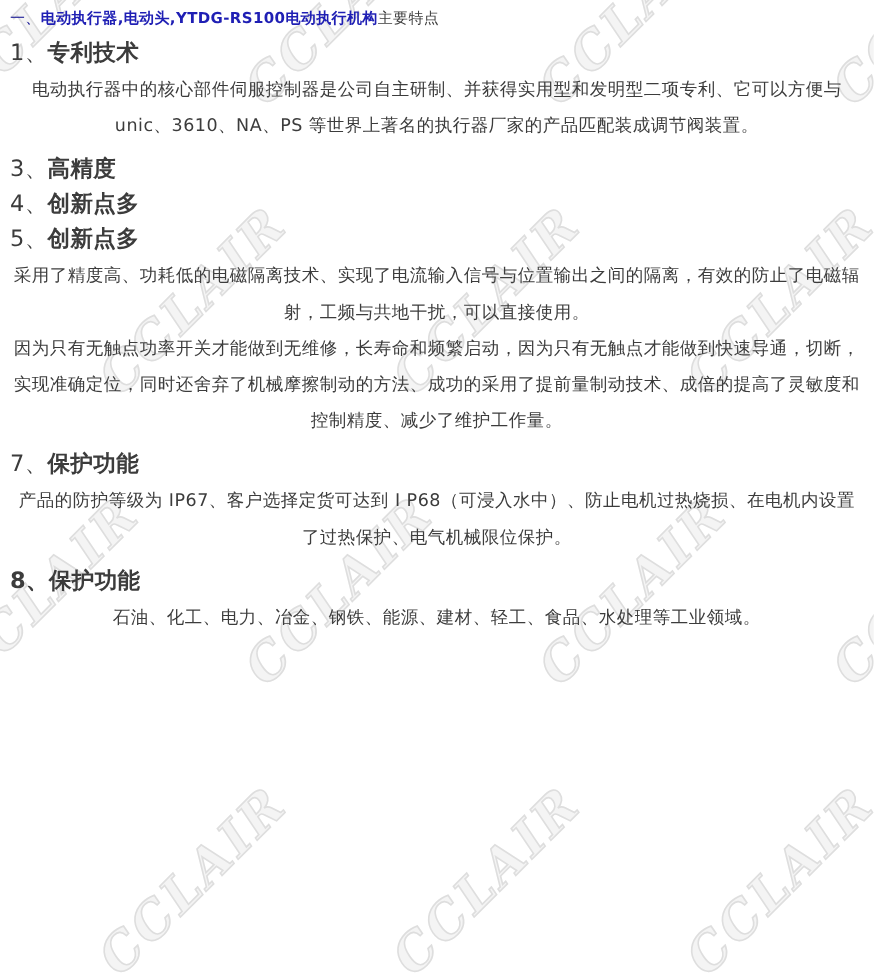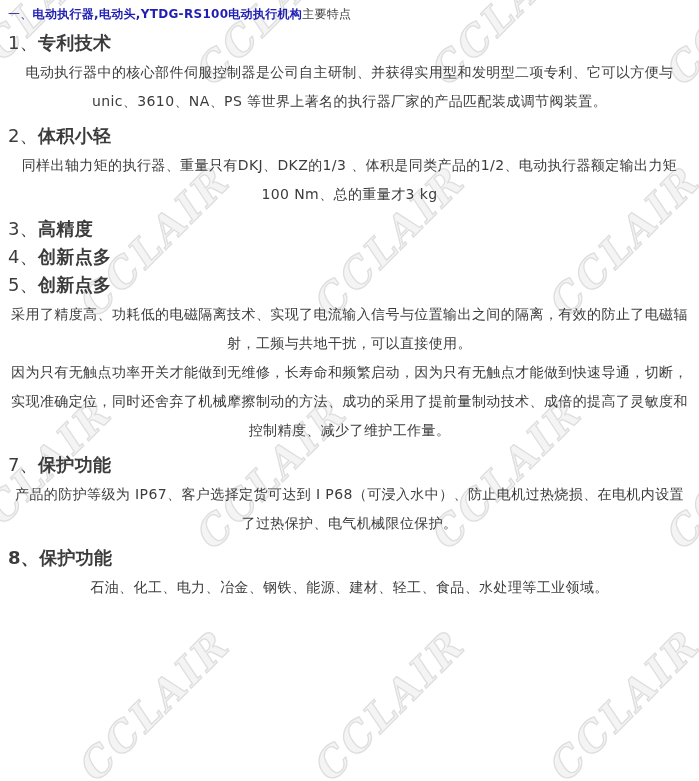--- a/index.html
+++ b/index.html
@@ -104,26 +104,20 @@
     <span class="title-prefix">一、</span><span class="title-highlight">电动执行器,电动头,YTDG-RS100电动执行机构</span><span class="title-suffix">主要特点</span>
   </p>
   <div id="sections">
   <section class="doc-section">
     <h3 class="section-heading">
       <span class="sec-num">1、</span><span class="sec-word">专利技术</span>
     </h3>
     <p class="section-body">电动执行器中的核心部件伺服控制器是公司自主研制、并获得实用型和发明型二项专利、它可以方便与 unic、3610、NA、PS 等世界上著名的执行器厂家的产品匹配装成调节阀装置。</p>
   </section>
 
-  <section class="doc-section">
-    <h3 class="section-heading">
-      <span class="sec-num">2、</span><span class="sec-word">体积小轻</span>
-    </h3>
-    <p class="section-body">同样出轴力矩的执行器、重量只有DKJ、DKZ的1/3 、体积是同类产品的1/2、电动执行器额定输出力矩100 Nm、总的重量才3 kg</p>
-  </section>
 
   <section class="doc-section">
     <h3 class="section-heading">
       <span class="sec-num">3、</span><span class="sec-word">高精度</span>
     </h3>
   </section>
 
   <section class="doc-section">
     <h3 class="section-heading">
       <span class="sec-num">4、</span><span class="sec-word">创新点多</span>

